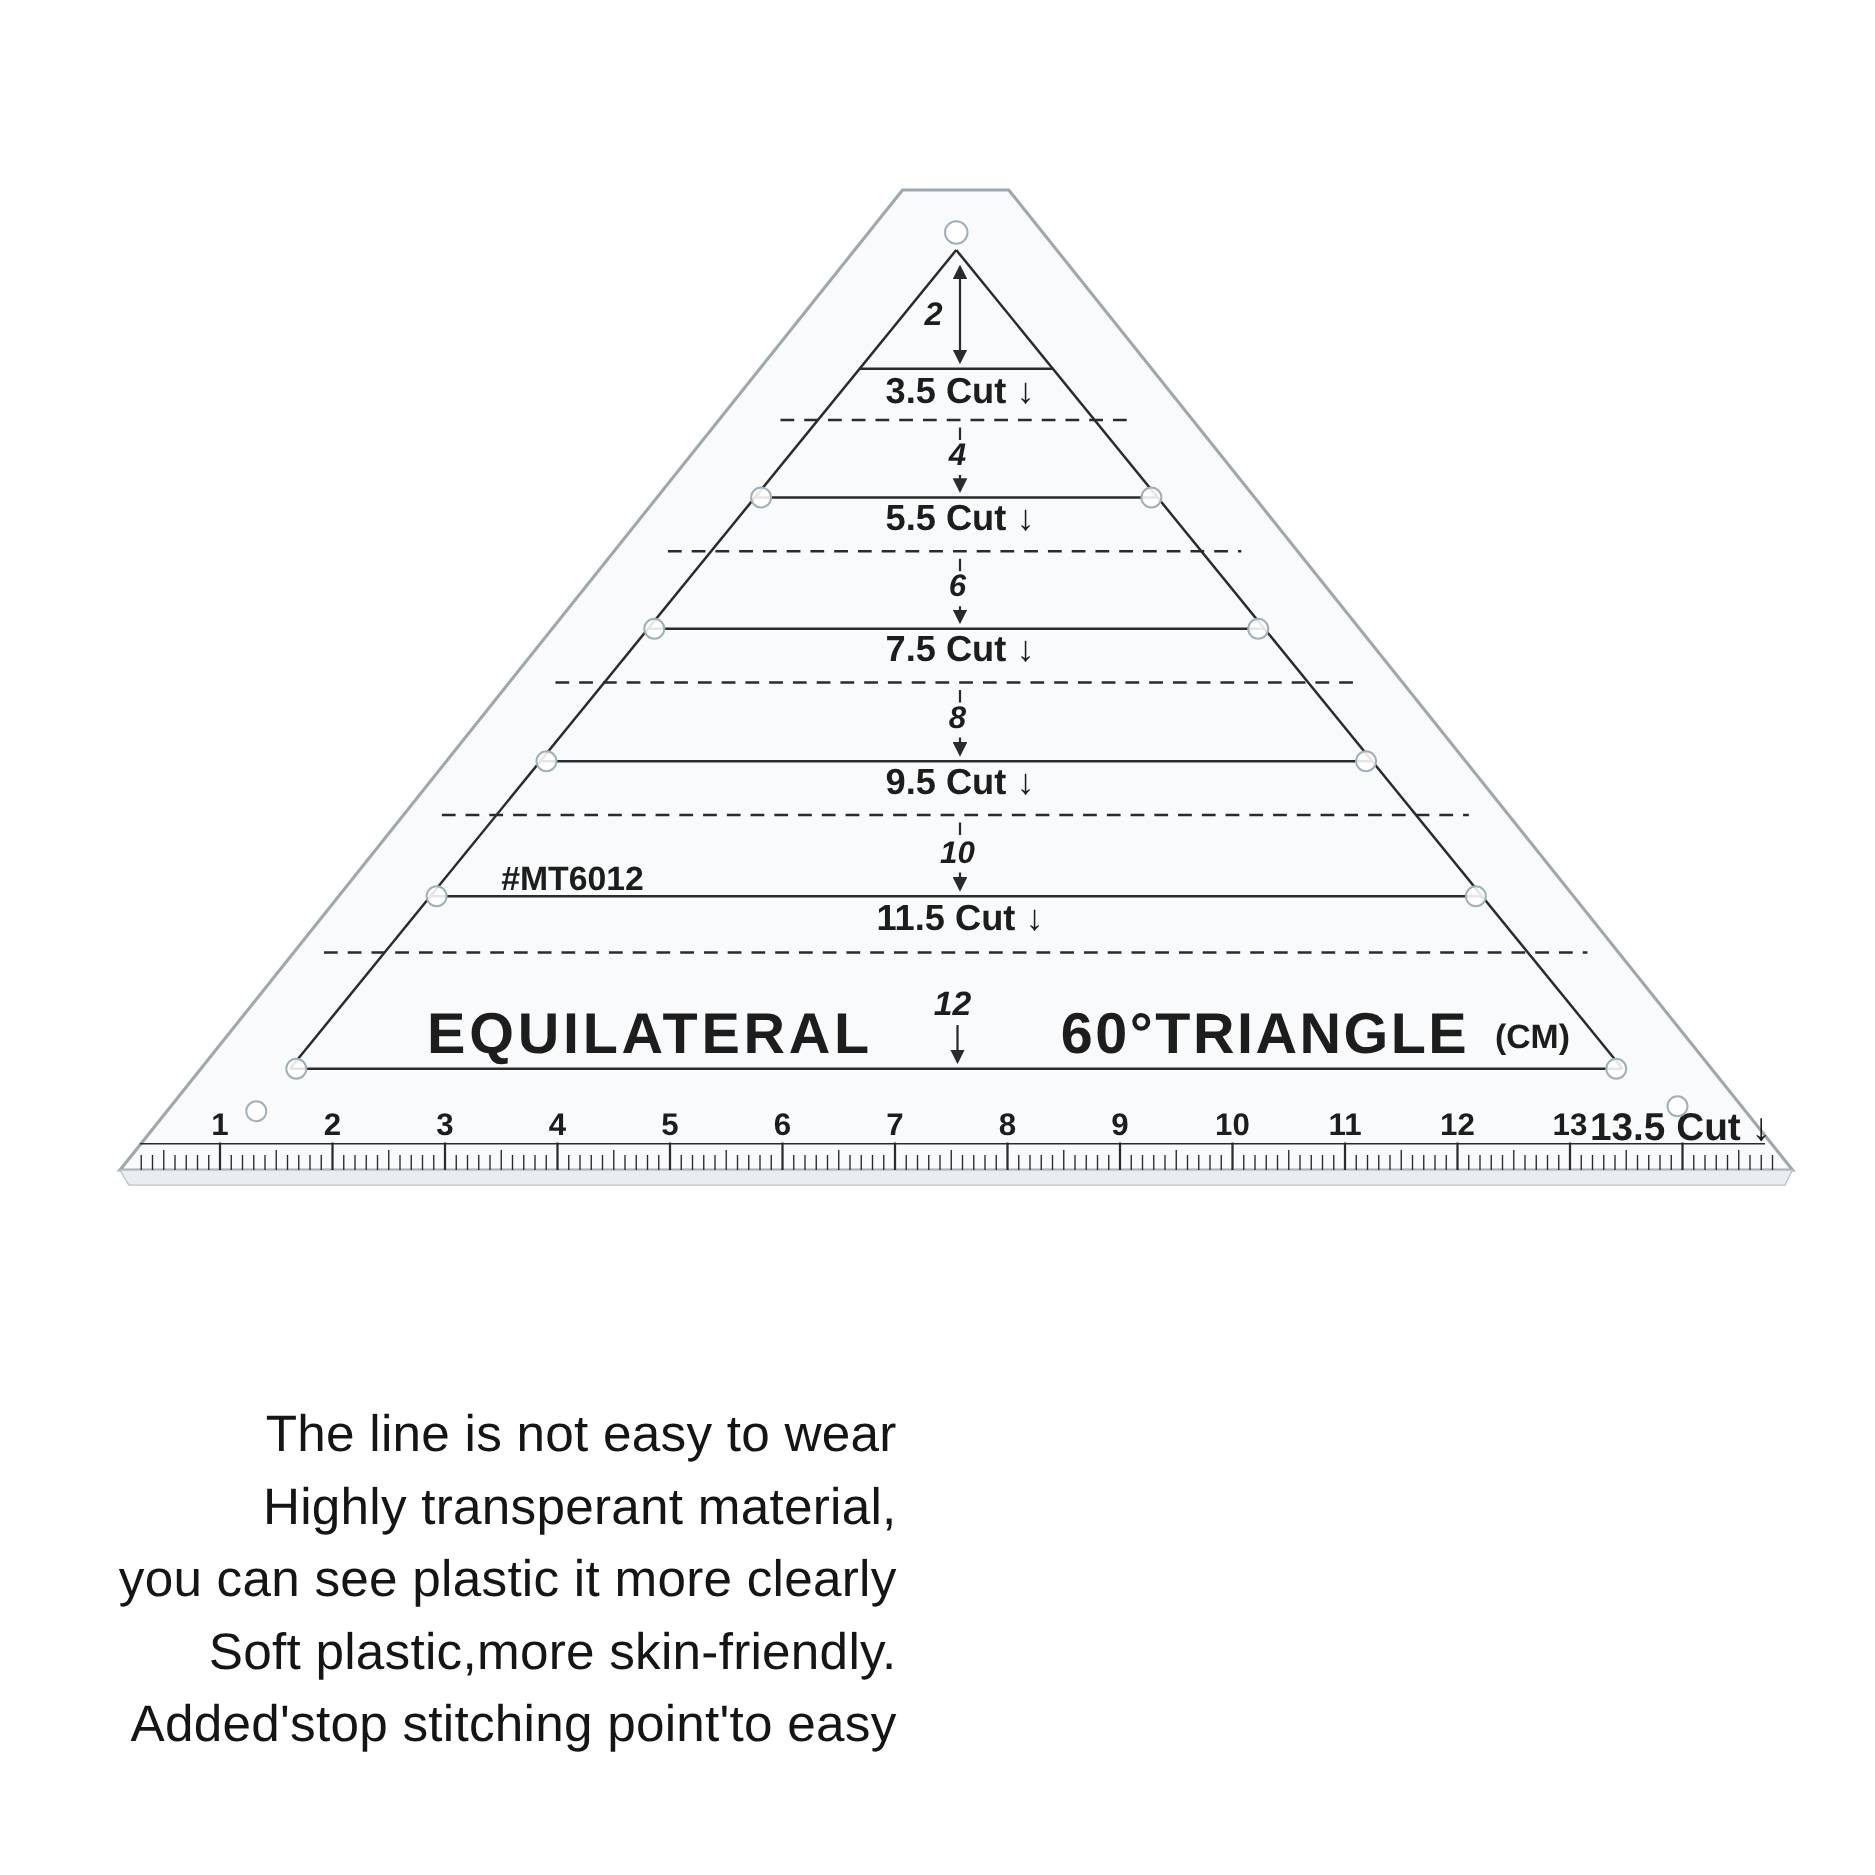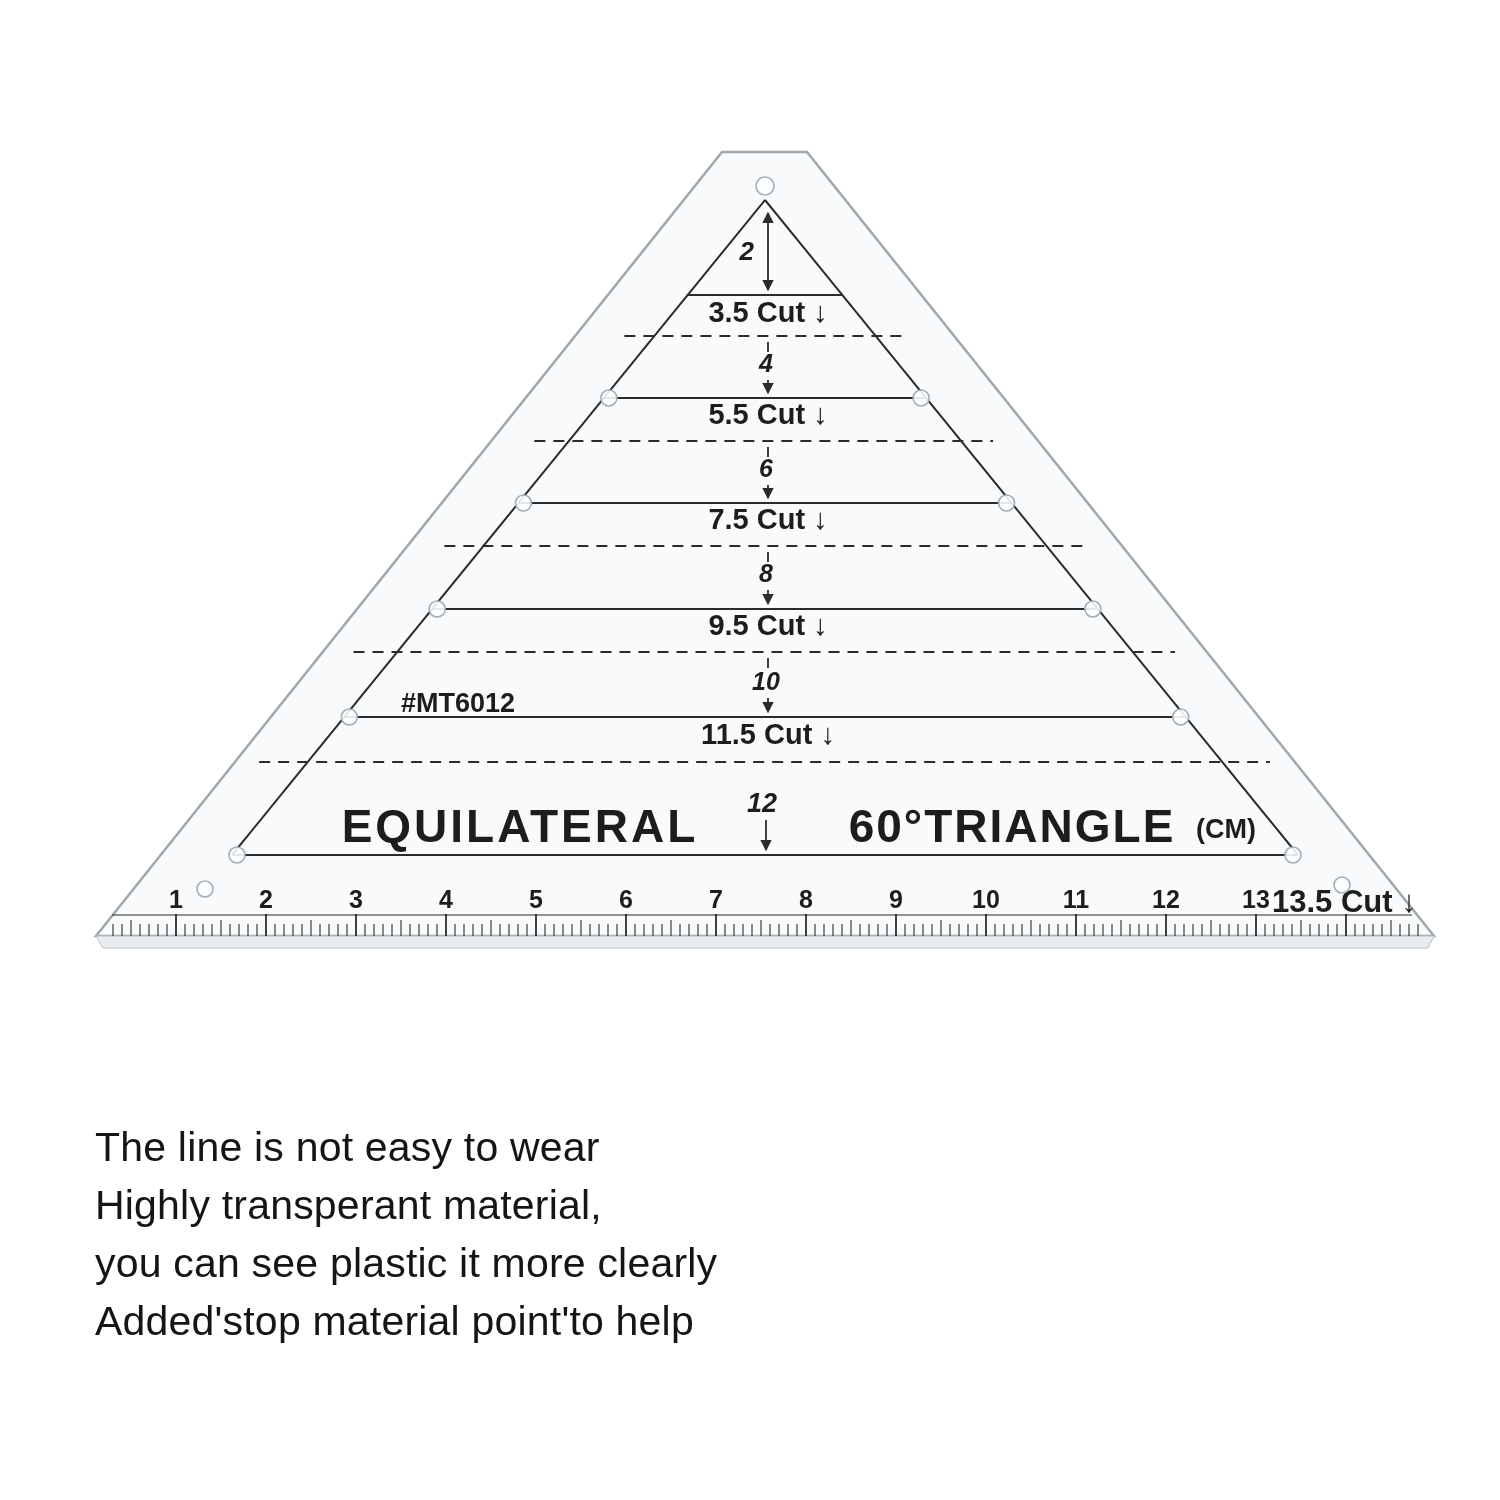--- a/index.html
+++ b/index.html
@@ -5,20 +5,21 @@
   html,body{margin:0;padding:0;background:#ffffff;}
   #stage{
     position:relative;width:1500px;height:1500px;background:#ffffff;
     overflow:hidden;font-family:"Liberation Sans",sans-serif;
   }
   #ruler-svg{position:absolute;left:0;top:0;}
   #desc{
     position:absolute;left:95px;top:1118px;
     font-size:41px;line-height:58px;color:#151515;
     letter-spacing:0.2px;
+    text-align:right;
   }
   svg text{font-family:"Liberation Sans",sans-serif;fill:#1d1d1d;}
 </style>
 </head>
 <body>
 
 <div id="stage">
   <svg id="ruler-svg" width="1500" height="1080" viewBox="0 0 1500 1080">
       <defs>
         <marker id="arr" viewBox="0 0 10 10" refX="8" refY="5" markerWidth="6.5" markerHeight="6.5" orient="auto-start-reverse">
@@ -242,15 +243,16 @@
         <line x1="1400" y1="924" x2="1400" y2="936" stroke="#2b2b2b" stroke-width="1.1"></line>
         <line x1="1409" y1="924" x2="1409" y2="936" stroke="#2b2b2b" stroke-width="1.1"></line>
         <line x1="1418" y1="924" x2="1418" y2="936" stroke="#2b2b2b" stroke-width="1.1"></line>
       </g>
     </svg>
 
   <div id="desc">
     <div>The line is not easy to wear</div>
     <div>Highly transperant material,</div>
     <div>you can see plastic it more clearly</div>
-    <div>Added'stop material point'to help</div>
+    <div>Soft plastic,more skin-friendly.</div>
+    <div>Added'stop stitching point'to easy</div>
   </div>
 </div>
 
 </body></html>

